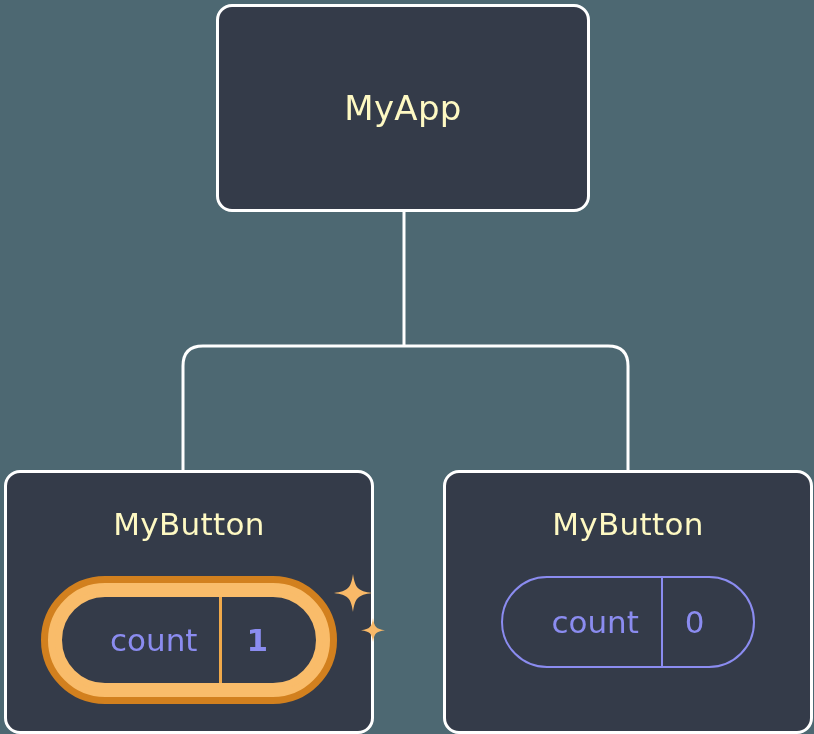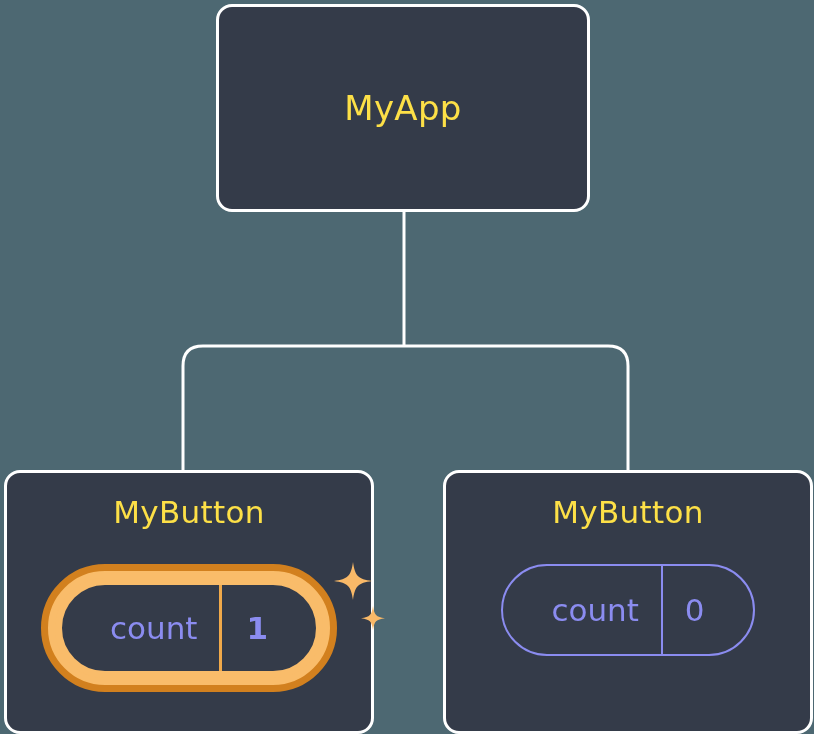--- a/index.html
+++ b/index.html
@@ -43,33 +43,33 @@
     left: 216px;
     top: 4px;
     width: 374px;
     height: 208px;
     justify-content: center;
   }
   .node-child {
     top: 470px;
     height: 264px;
     border-radius: 16px;
-    padding-top: 24px;
+    padding-top: 36px;
   }
   .node-child-left {
     left: 4px;
     width: 370px;
   }
   .node-child-right {
     left: 443px;
     width: 370px;
   }
 
   .node-title {
-    color: #fde047;
+    color: #fef9c3;
     font-size: 34px;
     font-weight: 400;
     letter-spacing: 0.3px;
     line-height: 1;
   }
   .node-child .node-title {
     font-size: 31px;
   }
 
   

